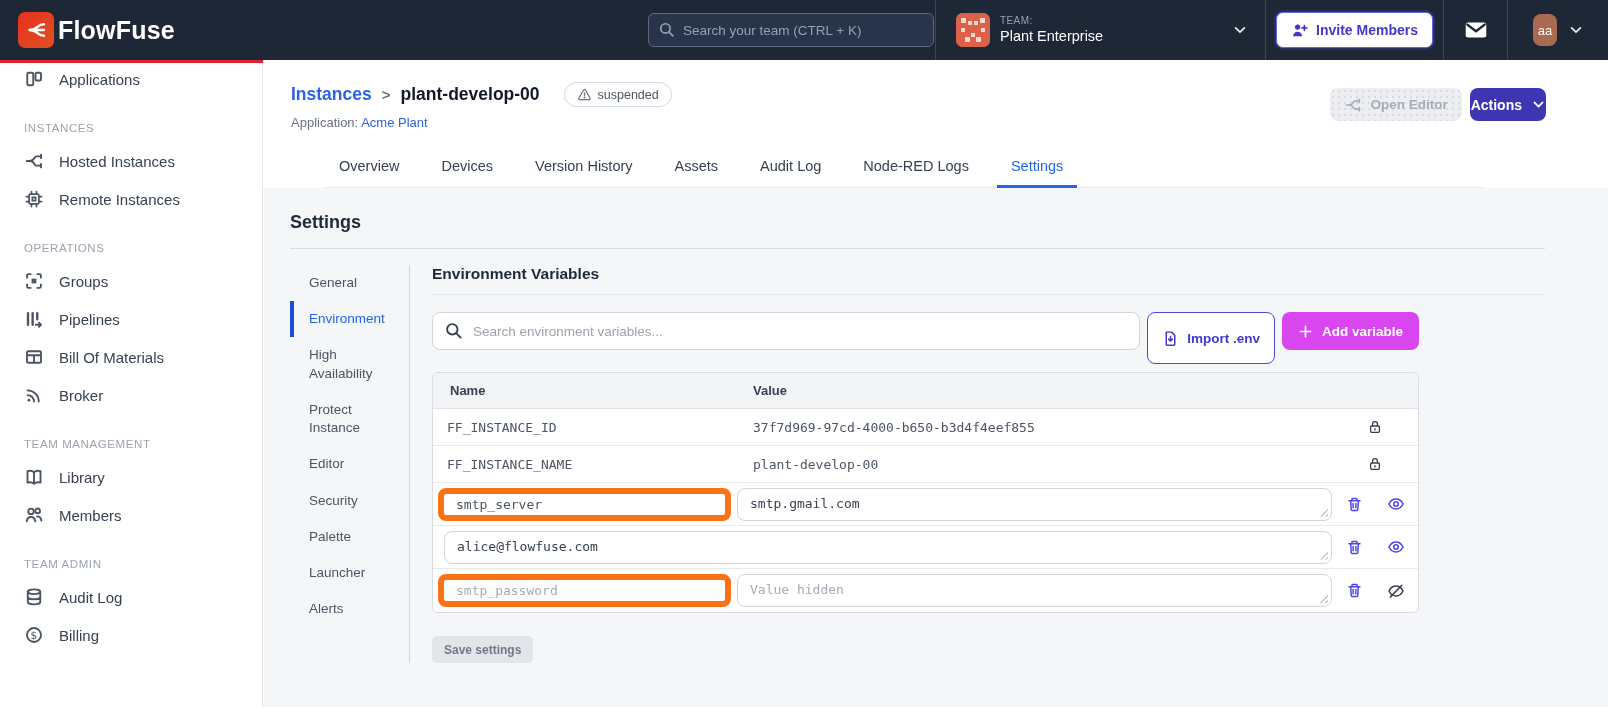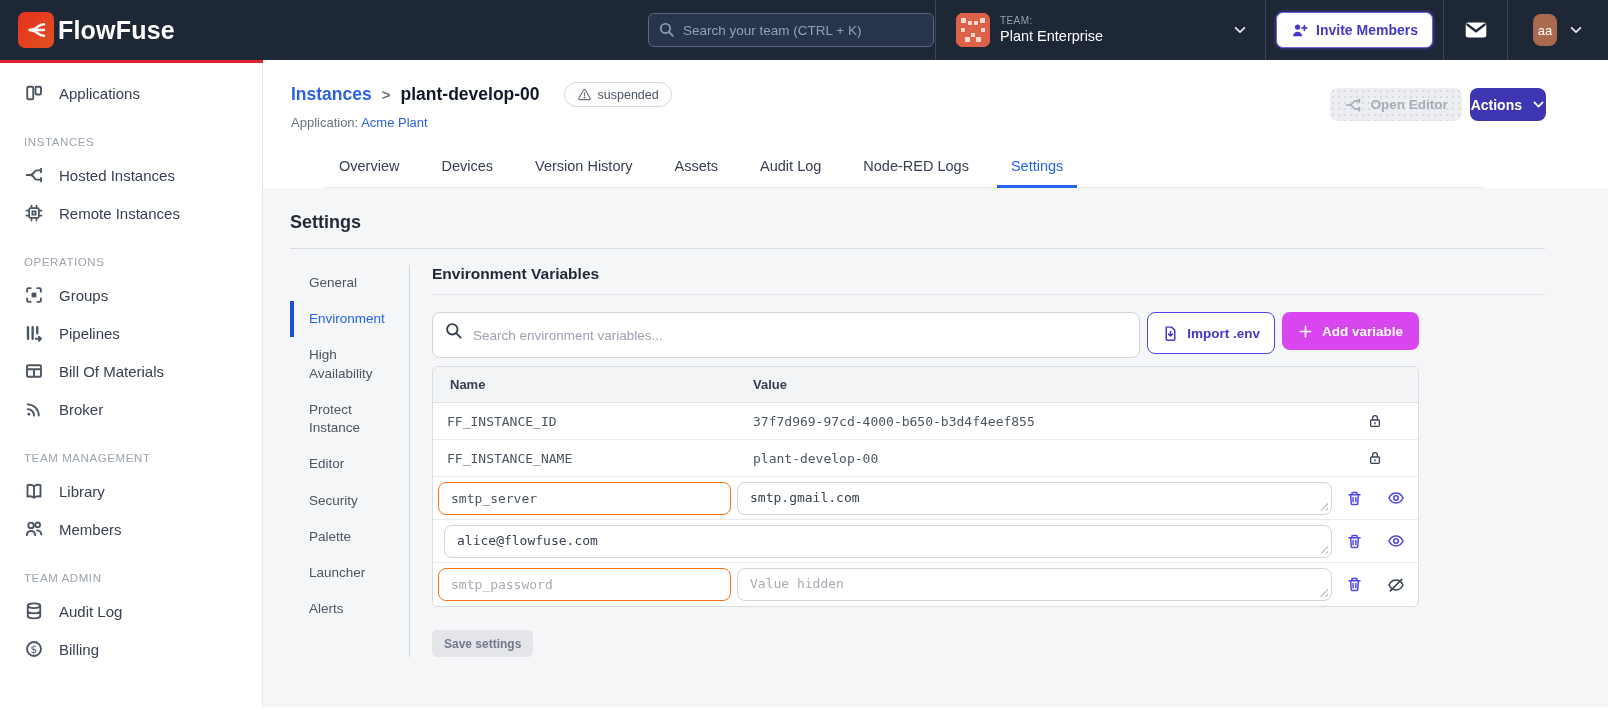--- a/index.html
+++ b/index.html
@@ -26,21 +26,21 @@
   .team-name { color:#fff; font-size:14.5px; }
   .chev { color:#e5e9f0; }
   .invite-sec { width:178px; justify-content:center; }
   .invite-btn { display:flex; align-items:center; gap:8px; background:#fff; color:#4338ca; border:1px solid #6b63d8; box-shadow:0 0 0 2px rgba(79,70,229,.25); border-radius:7px; height:36px; padding:0 14px; font-size:14px; font-weight:bold; cursor:pointer; }
   .mail-sec { width:64px; justify-content:center; color:#fff; }
   .user-sec { width:101px; justify-content:center; gap:12px; }
   .user-avatar { width:24px; height:32px; border-radius:8px; background:#a96a50; color:#fff; font-size:13px; display:flex; align-items:center; justify-content:center; }
 
   
   .shell { display:flex; height:647px; }
-  .sidebar { width:263px; background:#fff; border-right:1px solid #e5e7eb; padding-top:14px; flex:0 0 auto; }
+  .sidebar { width:263px; background:#fff; border-right:1px solid #e5e7eb; flex:0 0 auto; }
   .side-item { display:flex; align-items:center; gap:15px; padding:9px 24px; font-size:15px; color:#374151; cursor:pointer; }
   .side-item .ic { color:#4b5563; width:20px; height:20px; flex:0 0 auto; }
   .side-label { font-size:11.5px; letter-spacing:.6px; color:#9ca3af; padding:24px 24px 8px; text-transform:uppercase; }
 
   
   .main { flex:1; display:flex; flex-direction:column; background:#fff; min-width:0; }
   .inst-header { position:relative; padding:22px 62px 0 28px; background:#fff; }
   .crumbs { display:flex; align-items:center; gap:10px; }
   .crumb-link { color:#2d62e4; font-size:17.5px; font-weight:bold; text-decoration:none; cursor:pointer; }
   .crumb-sep { color:#6b7280; font-size:15px; font-weight:bold; }
@@ -60,39 +60,39 @@
   .settings-body { flex:1; background:#f5f6f8; padding:24px 0 0 27px; min-height:0; }
   .settings-title { font-size:18px; font-weight:bold; color:#1f2937; }
   .settings-divider { width:1255px; height:1px; background:#d9dce1; margin-top:15px; }
   .settings-cols { display:flex; margin-top:16px; }
   .subnav { width:120px; border-right:1px solid #d1d5db; padding-bottom:14px; flex:0 0 auto; }
   .subnav-item { padding:9px 6px 9px 15px; border-left:4px solid transparent; font-size:13.5px; color:#4b5563; line-height:1.35; cursor:pointer; }
   .subnav-item.active { color:#2563eb; border-left-color:#1d4ed8; }
   .env-panel { margin-left:22px; width:1113px; }
   .env-title { font-size:15.5px; font-weight:bold; color:#1f2937; padding-bottom:11px; border-bottom:1px solid #e3e5e9; }
   .env-controls { display:flex; gap:7px; margin-top:17px; width:987px; }
-  .env-search { position:relative; flex:1; height:46px; }
+  .env-search { position:relative; flex:1; height:38px; }
   .env-search input { width:100%; height:100%; border:1px solid #d1d5db; border-radius:8px; font-size:13.5px; color:#374151; padding:0 12px 0 40px; background:#fff; outline:none; }
   .env-search input::placeholder { color:#9ca3af; }
   .env-search .mag { position:absolute; left:12px; top:9px; color:#374151; }
-  .btn-import { display:flex; align-items:center; gap:8px; height:42px; padding:0 14px; background:#fff; border:1px solid #4f46e5; border-radius:8px; color:#4338ca; font-size:13.5px; font-weight:bold; cursor:pointer; }
+  .btn-import { display:flex; align-items:center; gap:8px; height:52px; padding:0 14px; background:#fff; border:1px solid #4f46e5; border-radius:8px; color:#4338ca; font-size:13.5px; font-weight:bold; cursor:pointer; }
   .btn-add { display:flex; align-items:center; gap:9px; height:38px; padding:0 16px; background:#d946ef; border:none; border-radius:8px; color:#fff; font-size:13.5px; font-weight:bold; cursor:pointer; }
 
   .env-table { width:987px; margin-top:8px; background:#fff; border:1px solid #d9dce1; border-radius:6px; overflow:hidden; }
   .t-head { display:flex; height:36px; align-items:center; background:#f3f4f6; border-bottom:1px solid #e0e2e7; font-size:13px; font-weight:bold; color:#374151; }
   .col-name-h { width:320px; padding-left:17px; }
   .col-value-h { flex:1; }
   .col-actions { width:86px; display:flex; align-items:center; justify-content:center; gap:24px; flex:0 0 auto; }
   .t-row { display:flex; align-items:center; border-bottom:1px solid #e8eaee; }
   .t-row:last-child { border-bottom:none; }
   .t-row.static { height:37px; font-family:"DejaVu Sans Mono", monospace; font-size:13px; color:#4b5563; }
   .t-row.static .col-name { width:320px; padding-left:14px; }
   .t-row.static .col-value { flex:1; }
   .t-row.editable { height:43px; padding-left:5px; }
-  .name-input { width:293px; height:33px; border:1px solid #f97316; border-radius:8px; font-family:"DejaVu Sans Mono", monospace; font-size:13px; color:#4b5563; padding:0 12px; outline:none; background:#fff; flex:0 0 auto; }
+  .name-input { width:293px; height:33px; border:6px solid #f97316; border-radius:8px; font-family:"DejaVu Sans Mono", monospace; font-size:13px; color:#4b5563; padding:0 12px; outline:none; background:#fff; flex:0 0 auto; }
   .value-wrap { position:relative; flex:1; height:33px; margin-left:6px; }
   .value-input { width:100%; height:33px; border:1px solid #d1d5db; border-radius:8px; font-family:"DejaVu Sans Mono", monospace; font-size:13px; color:#374151; padding:7px 12px; outline:none; resize:none; overflow:hidden; background:#fff; display:block; }
   .value-input::placeholder, .name-input::placeholder { color:#a6abb5; }
   .t-row.hidden-row .name-input { color:#a6abb5; }
   .resize-grip { position:absolute; right:4px; bottom:4px; width:9px; height:9px; clip-path:polygon(100% 0,100% 100%,0 100%); background:repeating-linear-gradient(135deg,#c7ccd4 0 1px,transparent 1px 3.5px); pointer-events:none; }
   .icon-btn { background:none; border:none; cursor:pointer; padding:0; color:#4f46e5; }
   .icon-btn.dark { color:#374151; }
   .lock { color:#374151; }
   .btn-save { margin-top:23px; height:27px; padding:0 12px; background:#e3e5e9; border:none; border-radius:5px; color:#73798a; font-size:12px; font-weight:bold; cursor:not-allowed; }
 </style>

